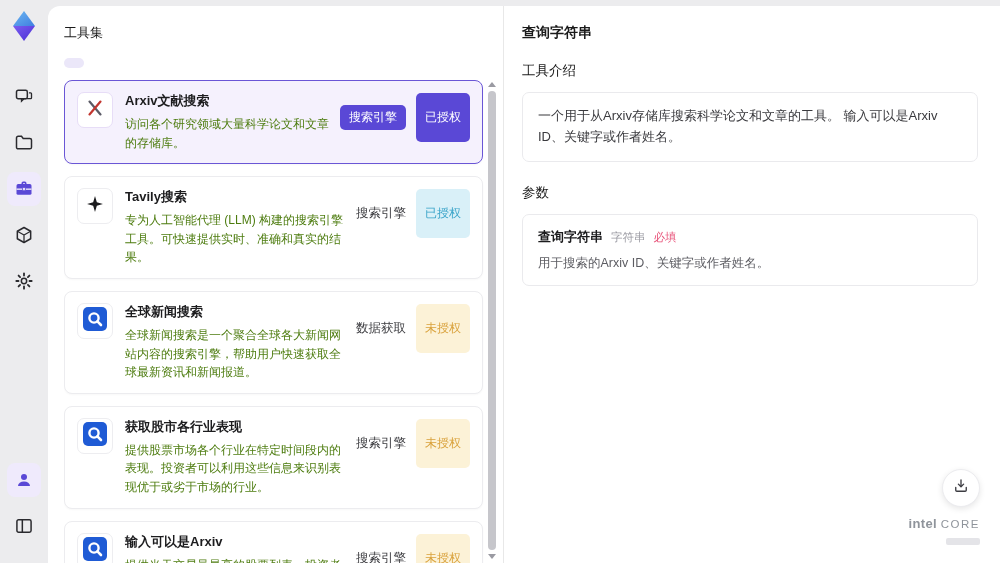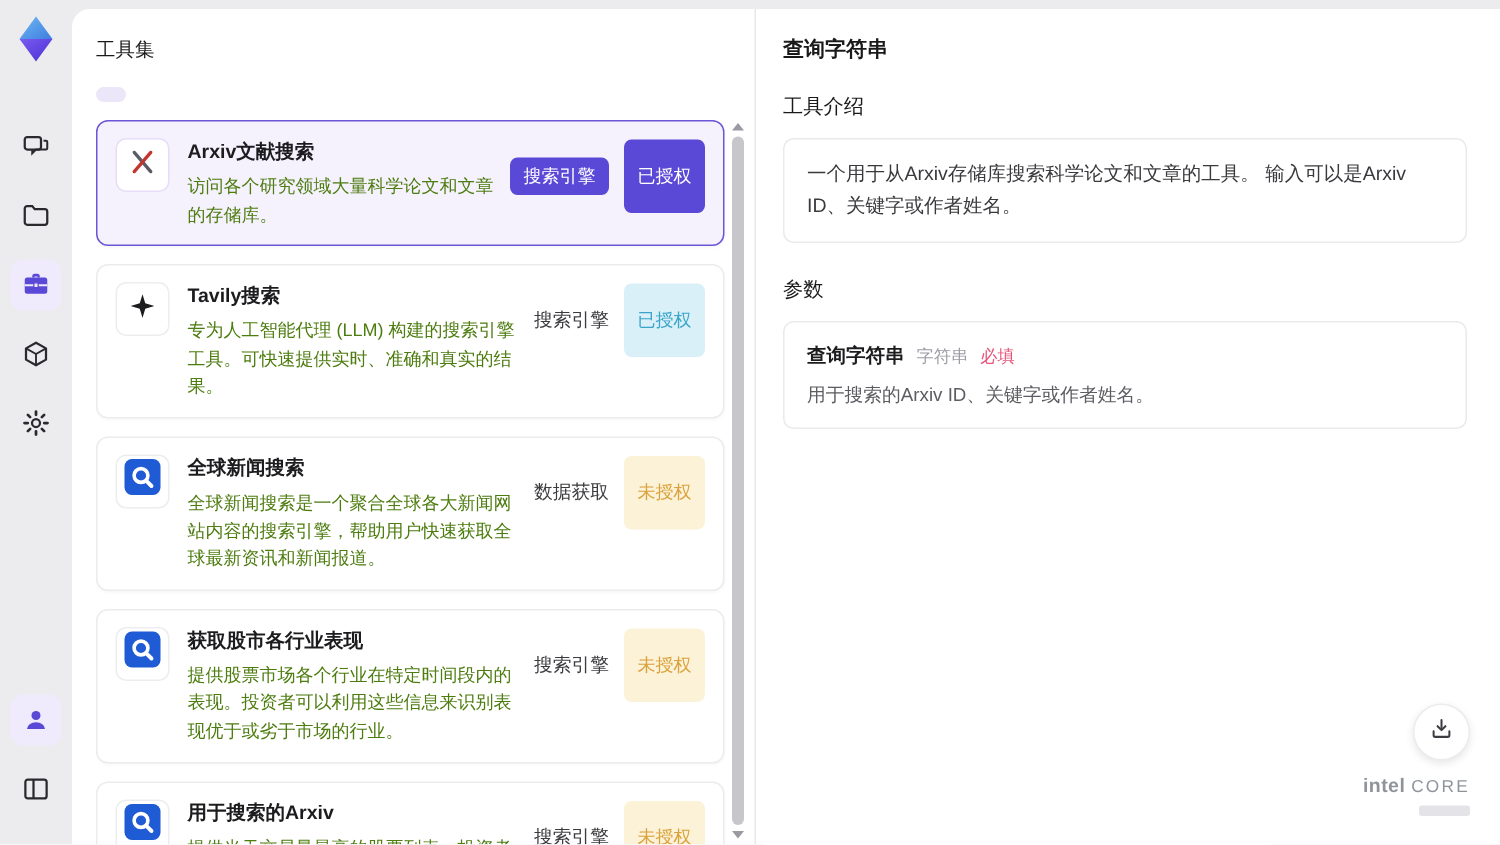--- a/index.html
+++ b/index.html
@@ -259,21 +259,21 @@
               <span>
                 <svg width="26" height="26" viewBox="0 0 26 26">
                   <rect x="1" y="1" width="24" height="24" rx="5" fill="#1f5bd5"></rect>
                   <circle cx="12" cy="12" r="4.6" fill="none" stroke="#fff" stroke-width="2.4"></circle>
                   <line x1="15.4" y1="15.4" x2="19" y2="19" stroke="#fff" stroke-width="2.6" stroke-linecap="round"></line>
                 </svg>
               </span>
 
             </div>
             <div class="card-body">
-              <div class="card-title">用于搜索的Arxiv</div>
+              <div class="card-title">输入可以是Arxiv</div>
               <div class="card-desc">提供当天交易量最高的股票列表，投资者可以利用这些信息来识别流动性强的股票和潜在的交易机会。</div>
             </div>
             <div class="card-badges">
               <span class="category-badge cat-text">搜索引擎</span>
               <span class="auth-badge auth-yellow">未授权</span>
             </div>
           </div>
         </div>
       <div class="scrollbar">
         <div class="scroll-arrow up"></div>

